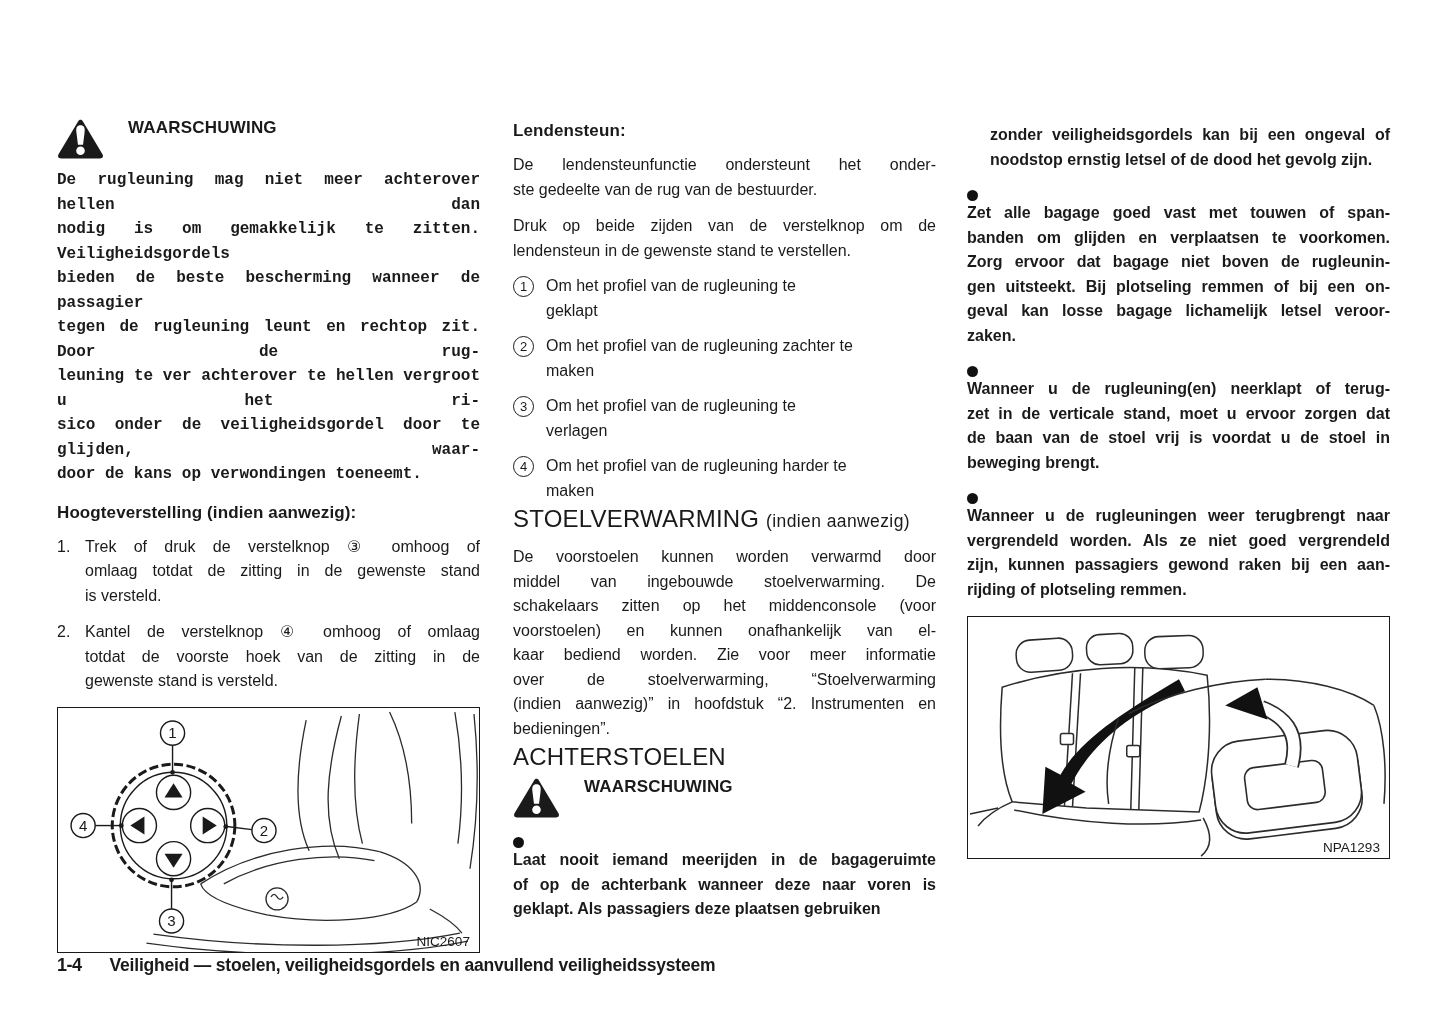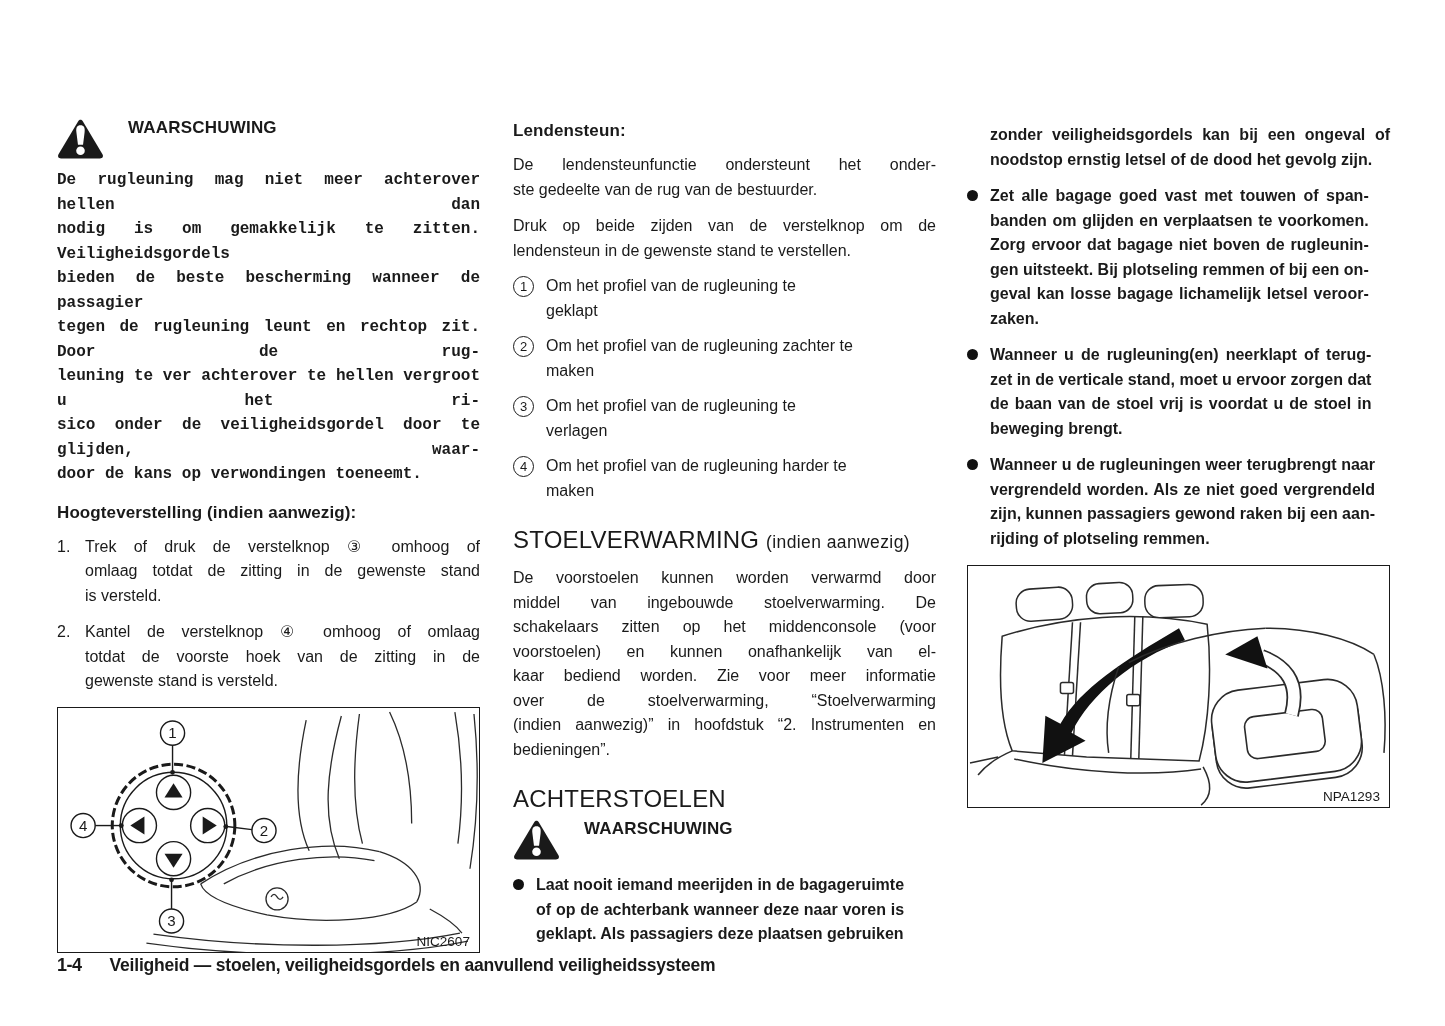--- a/index.html
+++ b/index.html
@@ -34,24 +34,24 @@
   .step-num { width: 28px; flex: none; font-size: 16px; line-height: 24.5px; }
   .step-body { flex: 1; }
 
   .clist-item { display: flex; margin-top: 11px; }
   .cnum {
     width: 21px; height: 21px; border: 1.4px solid #1a1a1a; border-radius: 50%;
     flex: none; display: flex; align-items: center; justify-content: center;
     font-size: 13px; margin-right: 12px; margin-top: 2px;
   }
 
-  .big-heading { font-size: 24px; font-weight: 400; margin-top: 23px; letter-spacing: .2px; }
+  .big-heading { font-size: 24px; font-weight: 400; margin-top: 2px; letter-spacing: .2px; }
   .big-heading .suffix { font-size: 17.5px; letter-spacing: .4px; }
 
-  .bullet-item { display: flex; margin-top: 12px; }
+  .bullet-item { display: flex; margin-top: 12px; flex-direction: column; }
   .bdot { width: 11px; height: 11px; border-radius: 50%; background: #111; flex: none; margin: 6px 12px 0 0; }
   .cont-para { padding-left: 23px; }
 
   .figure { margin-top: 13px; border: 1.6px solid #1a1a1a; width: 423px; background: #fff; }
   .figure svg { display: block; width: 100%; height: auto; }
 
   svg text { font-family: "Liberation Sans", "DejaVu Sans", sans-serif; fill: #1a1a1a; }
   .callout-num { font-size: 15px; text-anchor: middle; }
   .fig-label { font-size: 13.5px; text-anchor: end; }
 

